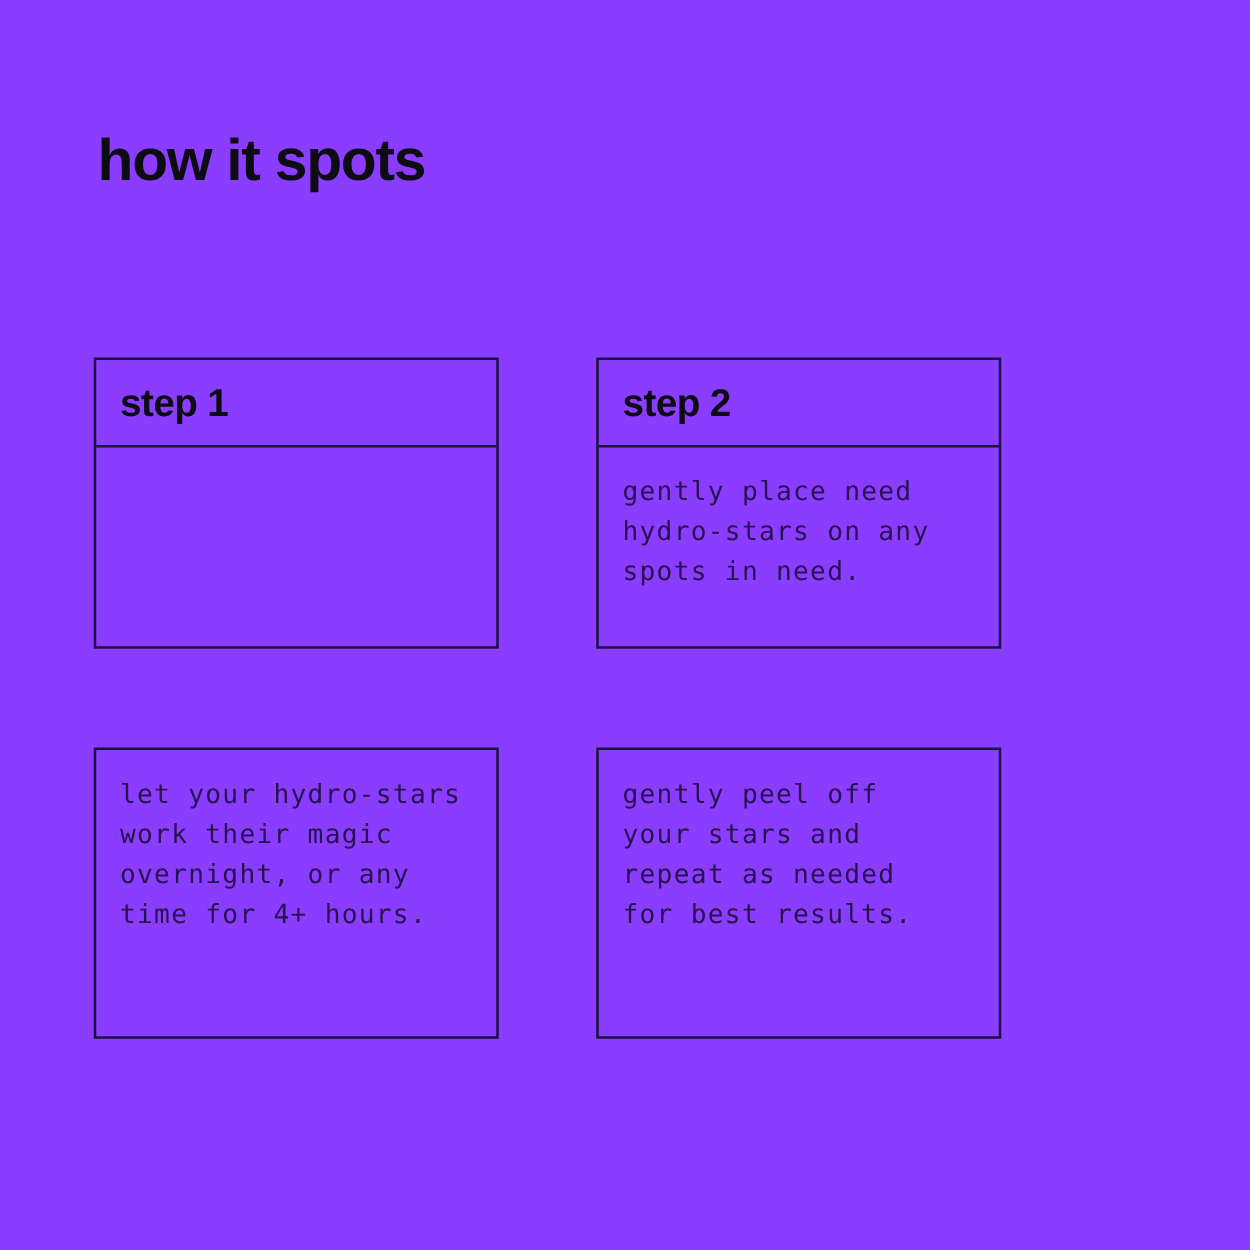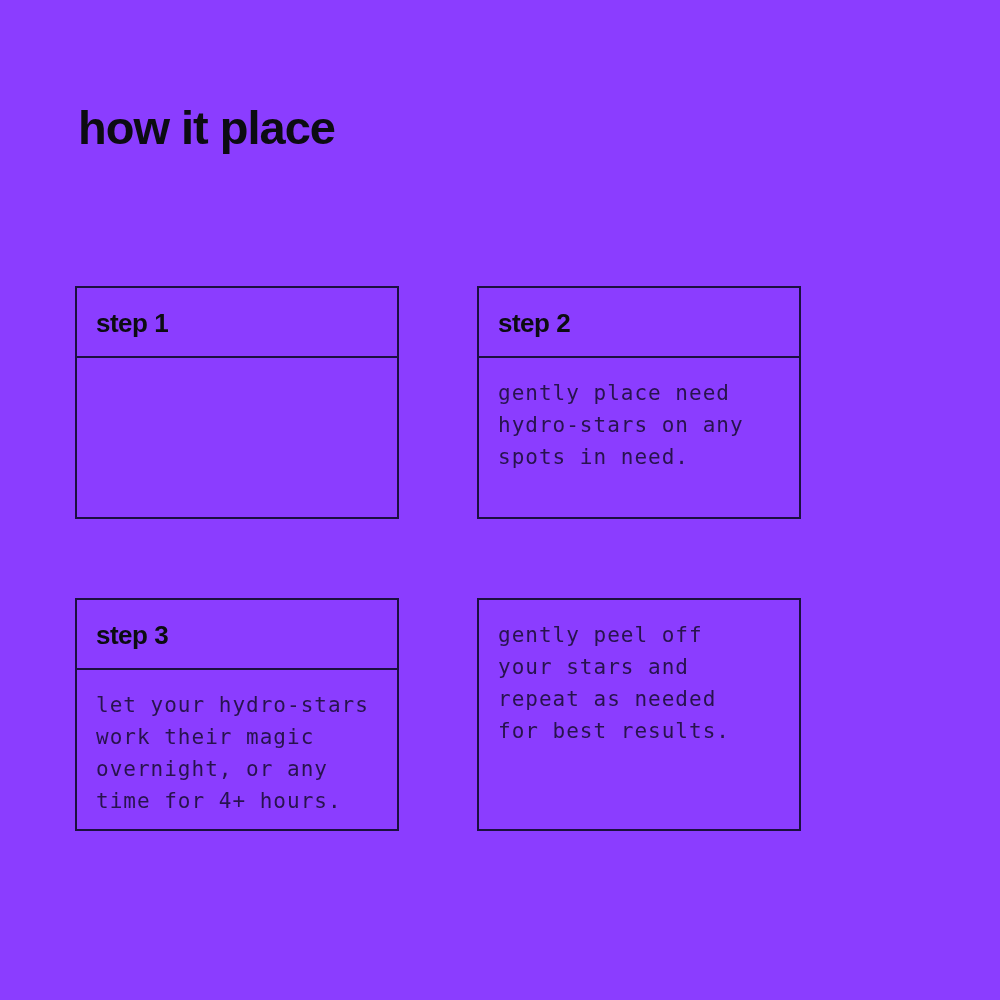--- a/index.html
+++ b/index.html
@@ -41,57 +41,56 @@
     flex-direction: column;
   }
   .step-card .card-title {
     box-sizing: border-box;
     height: 70px;
     flex: 0 0 70px;
     border-bottom: 2px solid #1b1040;
     display: flex;
     align-items: center;
     padding: 2px 0 0 19px;
-    font-size: 26px;
+    font-size: 31px;
     font-weight: bold;
     letter-spacing: -0.5px;
     color: #0c0c12;
   }
   .step-card .card-body {
     box-sizing: border-box;
     flex: 1;
     padding: 19px 12px 0 19px;
     font-family: "DejaVu Sans Mono", "Liberation Mono", monospace;
     font-size: 21px;
     line-height: 32px;
     letter-spacing: 1px;
     color: #28134e;
     white-space: pre-line;
   }
 </style>
 </head>
 <body>
 
-<h1 class="page-title">how it place</h1>
+<h1 class="page-title">how it spots</h1>
 
 <div class="steps-grid">
 
   <div class="step-card">
     <div class="card-title">step 1</div>
   </div>
 
   <div class="step-card">
     <div class="card-title">step 2</div>
     <div class="card-body">gently place need
 hydro-stars on any
 spots in need.</div>
   </div>
 
   <div class="step-card">
-    <div class="card-title">step 3</div>
     <div class="card-body">let your hydro-stars
 work their magic
 overnight, or any
 time for 4+ hours.</div>
   </div>
 
   <div class="step-card">
     <div class="card-body">gently peel off
 your stars and
 repeat as needed

